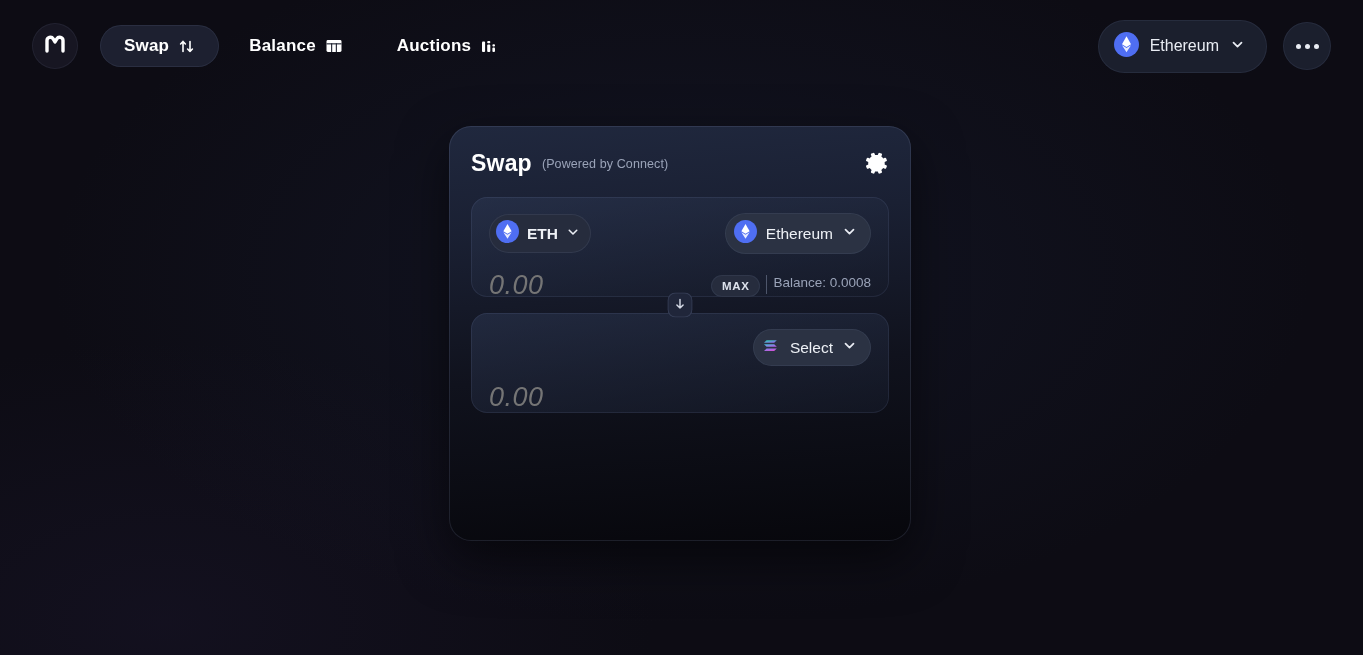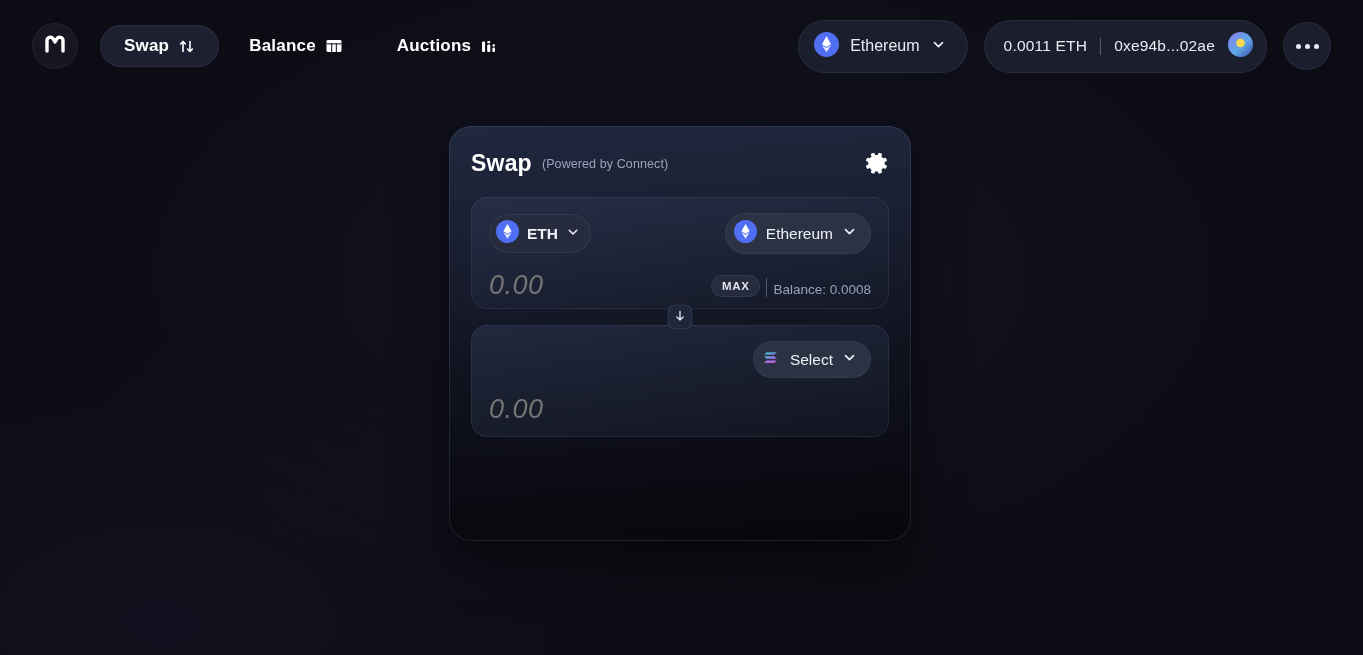--- a/index.html
+++ b/index.html
@@ -129,21 +129,21 @@
     letter-spacing: .1px;
   }
   .gear { margin-left: auto; cursor: pointer; display: flex; }
 
   .swap-row {
     position: relative;
     border-radius: 16px;
     background: linear-gradient(170deg, rgba(44,55,82,0.55), rgba(22,27,42,0.55));
     box-shadow: inset 0 0 0 1px rgba(135,150,190,0.13);
     padding: 16px 18px 20px;
-    height: 112px;
+    height: 100px;
   }
   .row-top {
     display: flex;
     align-items: center;
   }
   .token-pill {
     display: flex;
     align-items: center;
     gap: 8px;
     background: #262c3d;
@@ -186,21 +186,21 @@
     border: none;
     outline: none;
     font-family: "Liberation Sans", sans-serif;
     width: 180px;
     padding: 0;
     font-style: italic;
   }
   .bal-wrap {
     margin-left: auto;
     display: flex;
-    align-items: flex-end;
+    align-items: flex-start;
     gap: 6px;
   }
   .max-btn {
     font-size: 11.5px;
     font-weight: 700;
     letter-spacing: .6px;
     color: #dde2ec;
     background: #262c3d;
     box-shadow: inset 0 0 0 1px rgba(140,155,195,0.10);
     border-radius: 999px;
@@ -306,38 +306,20 @@
         </svg>
       </span>
       <span class="label">Ethereum</span>
       <span>
         <svg width="15" height="15" viewBox="0 0 15 15">
           <path d="M3.5 5.6 L7.5 9.6 L11.5 5.6" fill="none" stroke="#e9ecf3" stroke-width="1.7" stroke-linecap="round" stroke-linejoin="round"></path>
         </svg>
       </span>
     </div>
 
-    <div class="wallet-pill">
-      <span class="txt">0.0011 ETH</span>
-      <span class="wallet-div"></span>
-      <span class="txt">0xe94b...02ae</span>
-      <span>
-        <svg width="25" height="25" viewBox="0 0 25 25">
-          <defs>
-            <linearGradient id="avg" x1="0" y1="0" x2="1" y2="1">
-              <stop offset="0%" stop-color="#8b7bf0"></stop>
-              <stop offset="55%" stop-color="#5fa8e8"></stop>
-              <stop offset="100%" stop-color="#3f4fb0"></stop>
-            </linearGradient>
-          </defs>
-          <circle cx="12.5" cy="12.5" r="12.5" fill="url(#avg)"></circle>
-          <circle cx="12.5" cy="11" r="4.3" fill="#ffd84d"></circle>
-        </svg>
-      </span>
-    </div>
 
     <div class="more-btn">
       <i></i>
       <i></i>
       <i></i>
     </div>
 
   </div>
 </div>
 

